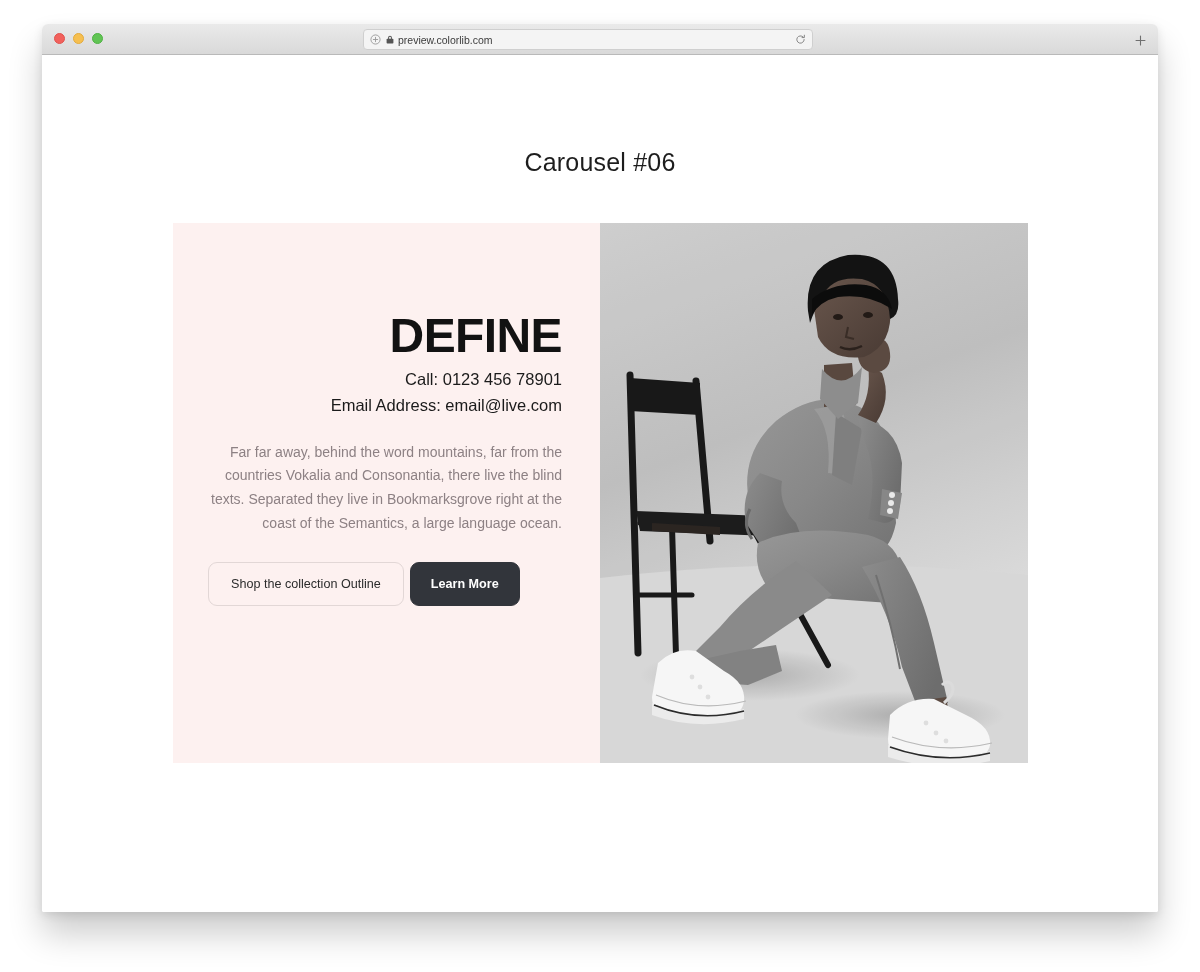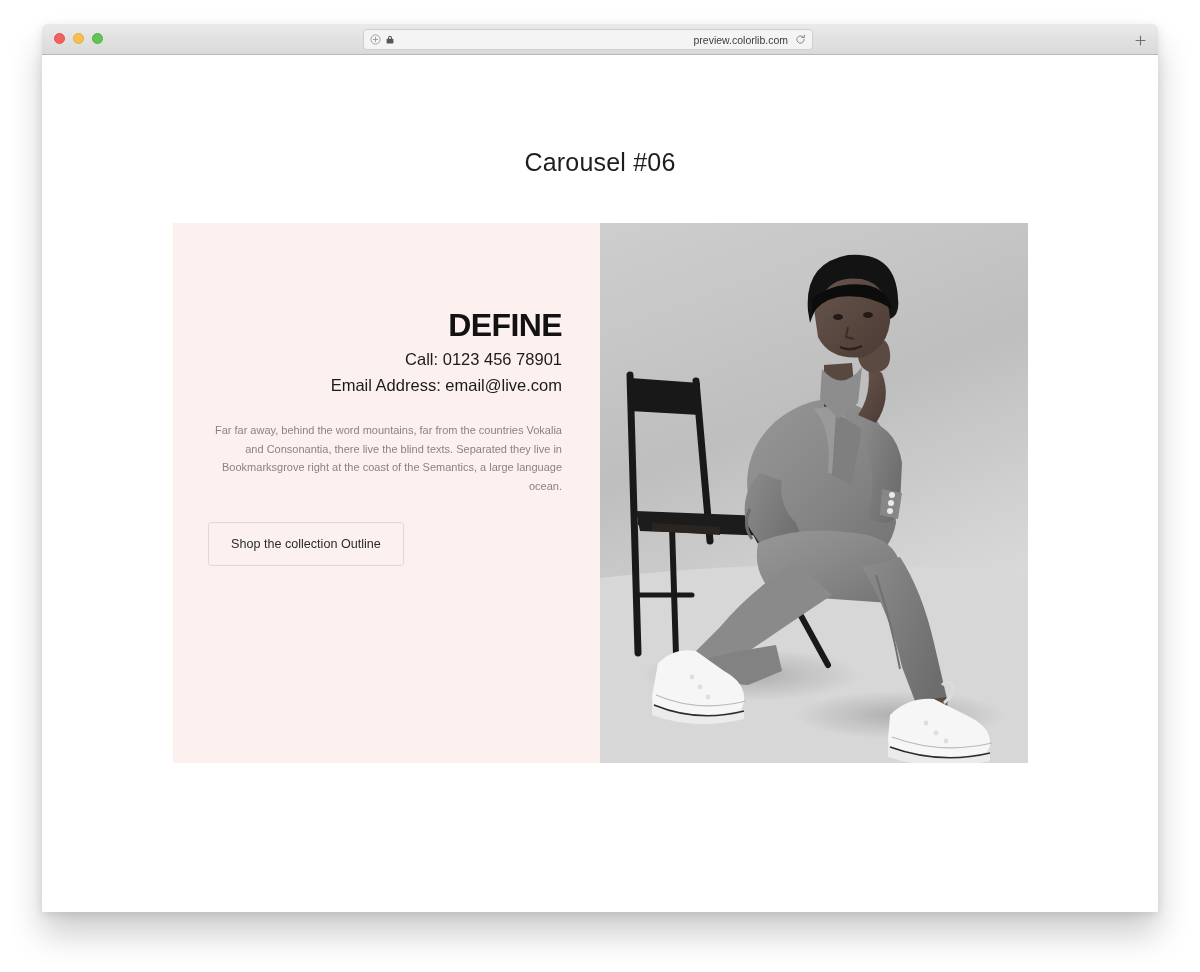--- a/index.html
+++ b/index.html
@@ -44,21 +44,21 @@
     background:#f4f4f4;
     border:1px solid #cfcfcf;
     border-radius:4px;
     display:flex; align-items:center;
   }
   .url-left-icon{
     width:22px; display:flex; align-items:center; justify-content:center;
     color:#9a9a9a;
   }
   .url-text-wrap{
-    flex:1; display:flex; align-items:center; justify-content:space-between; gap:10px;
+    flex:1; display:flex; align-items:center; justify-content:flex-start; gap:4px;
     font-size:10.5px; color:#3c3c3c;
   }
   .lock-icon{ display:block; }
   .url-reload{
     width:24px; display:flex; align-items:center; justify-content:center;
     color:#7d7d7d;
   }
 
   .newtab-btn{
     position:absolute; right:8px; top:6px;
@@ -101,48 +101,48 @@
 
   .slide-inner{
     position:absolute;
     right:38px; top:0;
     width:354px;
     text-align:right;
   }
 
   .headline{
     margin-top:83px;
-    font-size:32px;
+    font-size:48px;
     font-weight:700;
     line-height:1.24;
     color:#121212;
     letter-spacing:-0.6px;
     text-transform:uppercase;
   }
 
   .contact{
     font-size:16.5px;
     line-height:1.62;
     color:#1b1b1b;
   }
 
   .desc{
     margin-top:22px;
-    font-size:11px;
+    font-size:14px;
     line-height:1.68;
     color:#8d8184;
   }
 
   .slide-actions{
     margin-top:27px;
     display:flex; justify-content:flex-start; gap:6px;
   }
   .btn{
     font-size:12.6px;
-    border-radius:3px;
+    border-radius:9px;
     display:inline-flex; align-items:center; justify-content:center;
     white-space:nowrap;
   }
   .btn-outline{
     height:44px; padding:0 22px;
     background:#fdf1f0;
     border:1px solid #e2d7d6;
     color:#2b2b2b;
     font-weight:400;
   }
@@ -218,20 +218,21 @@
 
           <div class="contact">
             <div>Call: 0123 456 78901</div>
             <div>Email Address: email@live.com</div>
           </div>
 
           <div class="desc">Far far away, behind the word mountains, far from the countries Vokalia and Consonantia, there live the blind texts. Separated they live in Bookmarksgrove right at the coast of the Semantics, a large language ocean.</div>
 
           <div class="slide-actions">
             <button class="btn btn-outline">Shop the collection Outline</button>
+            <button class="btn btn-solid">Learn More</button>
           </div>
         </div>
       </div>
 
       <div class="slide-photo">
         <svg viewBox="0 0 428 540" preserveAspectRatio="xMidYMid slice">
           <defs>
             <linearGradient id="bg" x1="0" y1="0" x2="0.3" y2="1">
               <stop offset="0" stop-color="#d3d3d3"></stop>
               <stop offset="0.45" stop-color="#c2c2c2"></stop>

